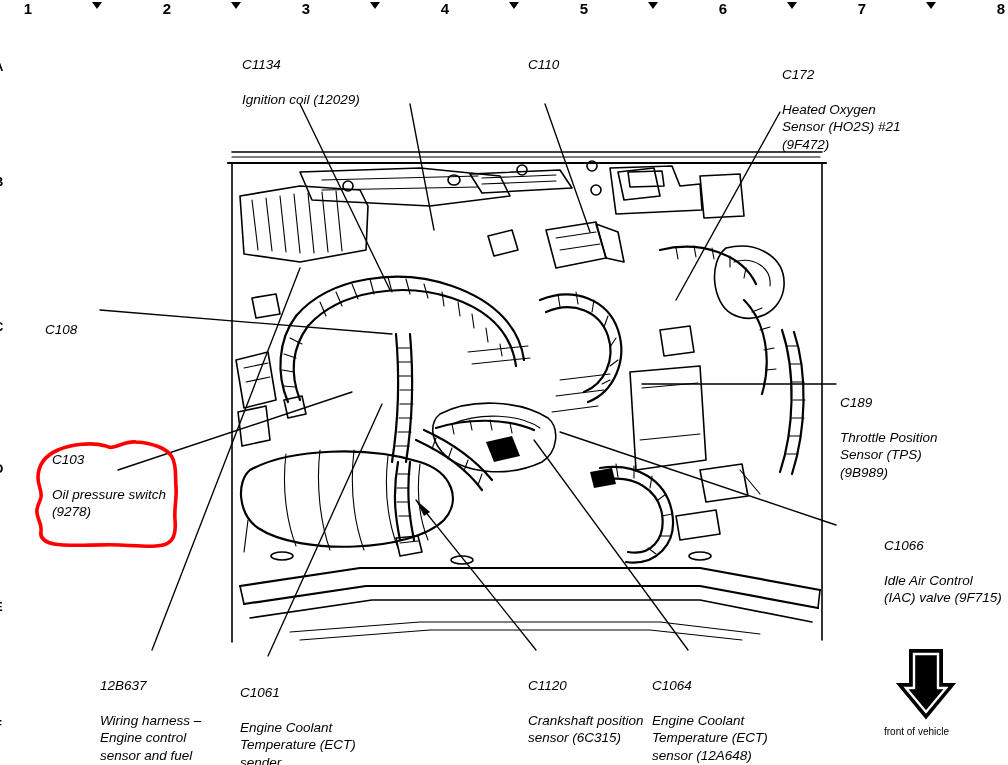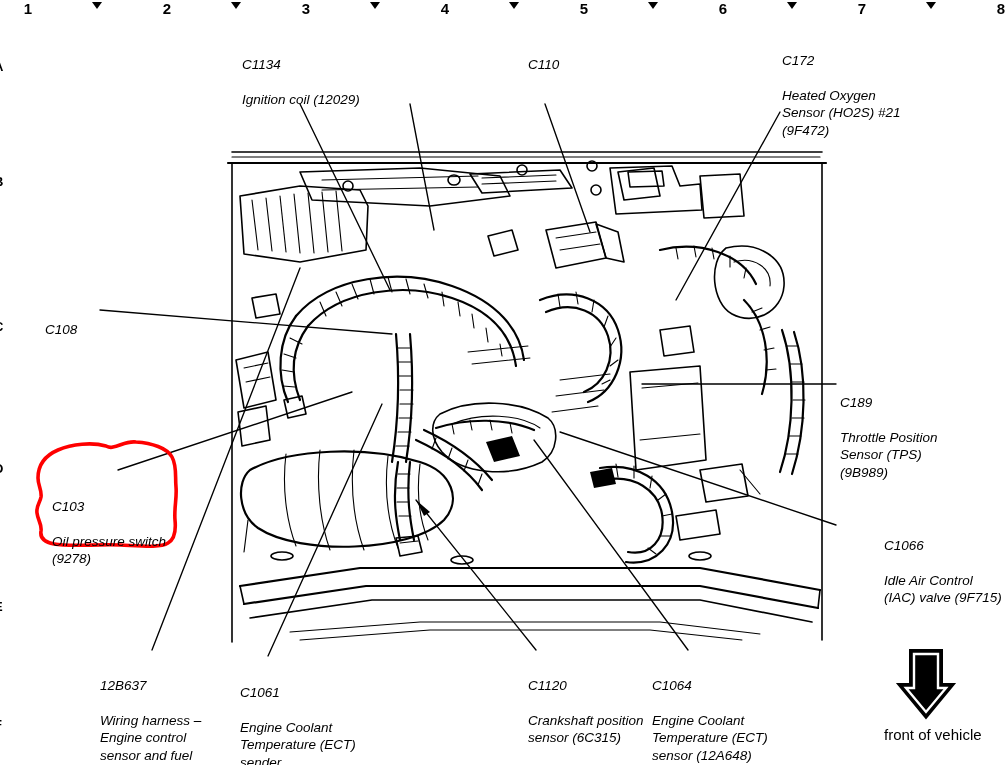--- a/index.html
+++ b/index.html
@@ -28,21 +28,21 @@
   }
 
   
   .callout{position:absolute;font-size:13.5px;line-height:17.5px;white-space:pre-line;font-style:italic;}
   .callout .code{display:block;}
   .callout .desc{display:block;}
 
   .caption{
     position:absolute;font-size:14px;font-weight:bold;letter-spacing:.2px;margin-top:41px;
   }
-  .front-label{position:absolute;font-size:15px;}
+  .front-label{position:absolute;font-size:10px;}
 
   
   svg.layer{position:absolute;left:0;top:0;width:1008px;height:765px;overflow:visible;}
   svg.layer.art{pointer-events:none;}
   .lead{stroke:#000;stroke-width:1.35;fill:none;stroke-linecap:round;}
   .redmark{stroke:#fe0000;stroke-width:3.6;fill:none;stroke-linecap:round;stroke-linejoin:round;}
 
   .art-stroke{stroke:#000;fill:none;stroke-linecap:round;stroke-linejoin:round;}
   .w1{stroke-width:1.1;}
   .w15{stroke-width:1.6;}
@@ -317,32 +317,32 @@
     <span class="code">C1134</span>
     <span class="desc">Ignition coil (12029)</span>
   </div>
 
 
   <div class="callout" style="left:528px;top:38px;width:90px">
     <span class="code">C110</span>
     <span class="desc"></span>
   </div>
 
-  <div class="callout" style="left:782px;top:34px;width:170px">
+  <div class="callout" style="left:782px;top:48px;width:170px">
     <span class="code">C172</span>
     <span class="desc">Heated Oxygen
 Sensor (HO2S) #21
 (9F472)</span>
   </div>
 
   <div class="callout" style="left:45px;top:303px;width:160px">
     <span class="code">C108</span>
   </div>
 
-  <div class="callout" style="left:52px;top:480px;width:160px">
+  <div class="callout" style="left:52px;top:433px;width:160px">
     <span class="code">C103</span>
     <span class="desc">Oil pressure switch
 (9278)</span>
   </div>
 
   <div class="callout" style="left:840px;top:376px;width:160px">
     <span class="code">C189</span>
     <span class="desc">Throttle Position
 Sensor (TPS)
 (9B989)</span>

